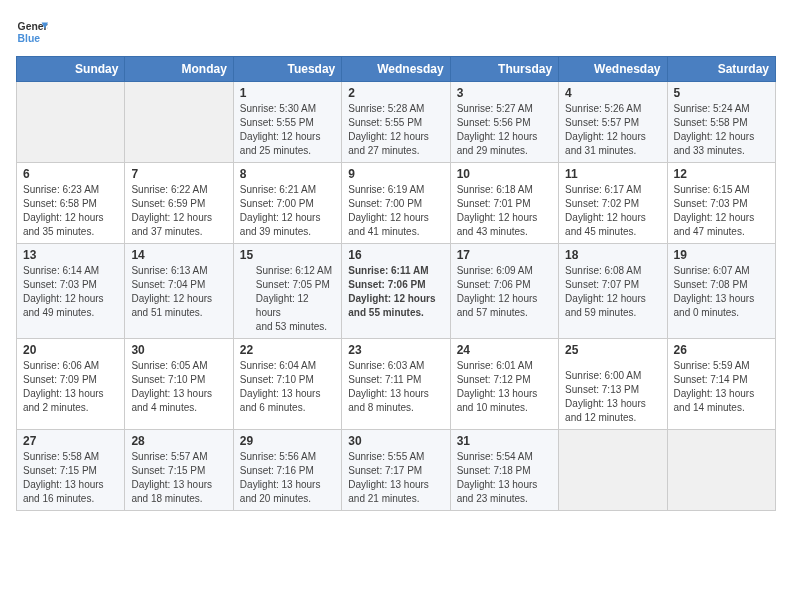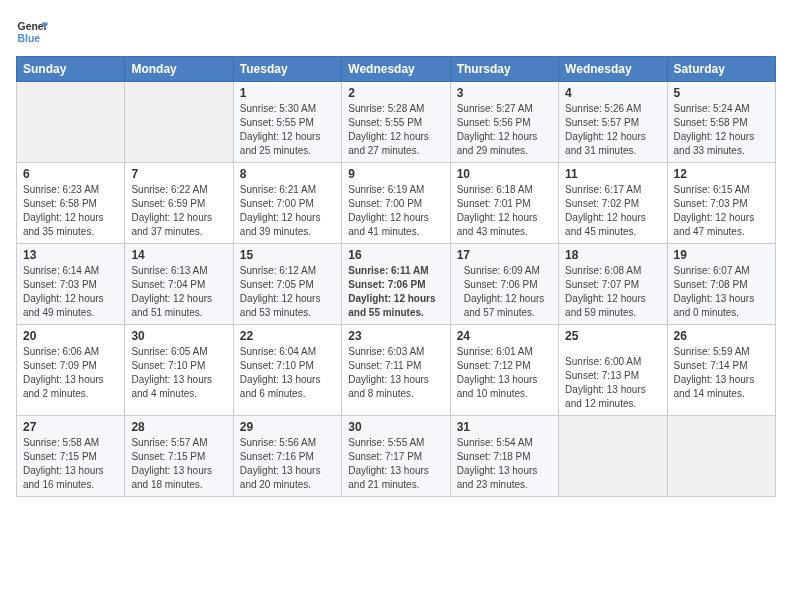--- a/index.html
+++ b/index.html
@@ -39,21 +39,21 @@
     }
     table {
       width: 100%;
       border-collapse: collapse;
       font-size: 11px;
     }
     thead tr th {
       background-color: #4a7fc1;
       color: #fff;
       padding: 5px 6px;
-      text-align: left;
+      text-align: right;
       font-size: 12px;
       font-weight: bold;
       border: 1px solid #3a6fae;
     }
     tbody tr td {
       border: 1px solid #ccc;
       padding: 4px 6px;
       vertical-align: top;
       width: 108px;
       min-height: 70px;
@@ -211,35 +211,35 @@
         </td>
         <td>
           <span class="day-num">14</span>
           <div class="day-info" style="white-space: pre-line;">Sunrise: 6:13 AM
 Sunset: 7:04 PM
 Daylight: 12 hours
 and 51 minutes.</div>
         </td>
         <td>
           <span class="day-num">15</span>
-          <div class="day-info" style="white-space: pre-line;">Sunrise: 6:12 AM
+          <div class="day-info" style="white-space: pre-line; margin-left: 16px;">Sunrise: 6:12 AM
 Sunset: 7:05 PM
 Daylight: 12 hours
 and 53 minutes.</div>
         </td>
         <td>
           <span class="day-num">16</span>
           <div class="day-info" style="white-space: pre-line; font-weight: bold;">Sunrise: 6:11 AM
 Sunset: 7:06 PM
 Daylight: 12 hours
 and 55 minutes.</div>
         </td>
         <td>
           <span class="day-num">17</span>
-          <div class="day-info" style="white-space: pre-line; margin-left: 7px;">Sunrise: 6:09 AM
+          <div class="day-info" style="white-space: pre-line;">Sunrise: 6:09 AM
 Sunset: 7:06 PM
 Daylight: 12 hours
 and 57 minutes.</div>
         </td>
         <td>
           <span class="day-num">18</span>
           <div class="day-info" style="white-space: pre-line;">Sunrise: 6:08 AM
 Sunset: 7:07 PM
 Daylight: 12 hours
 and 59 minutes.</div>

